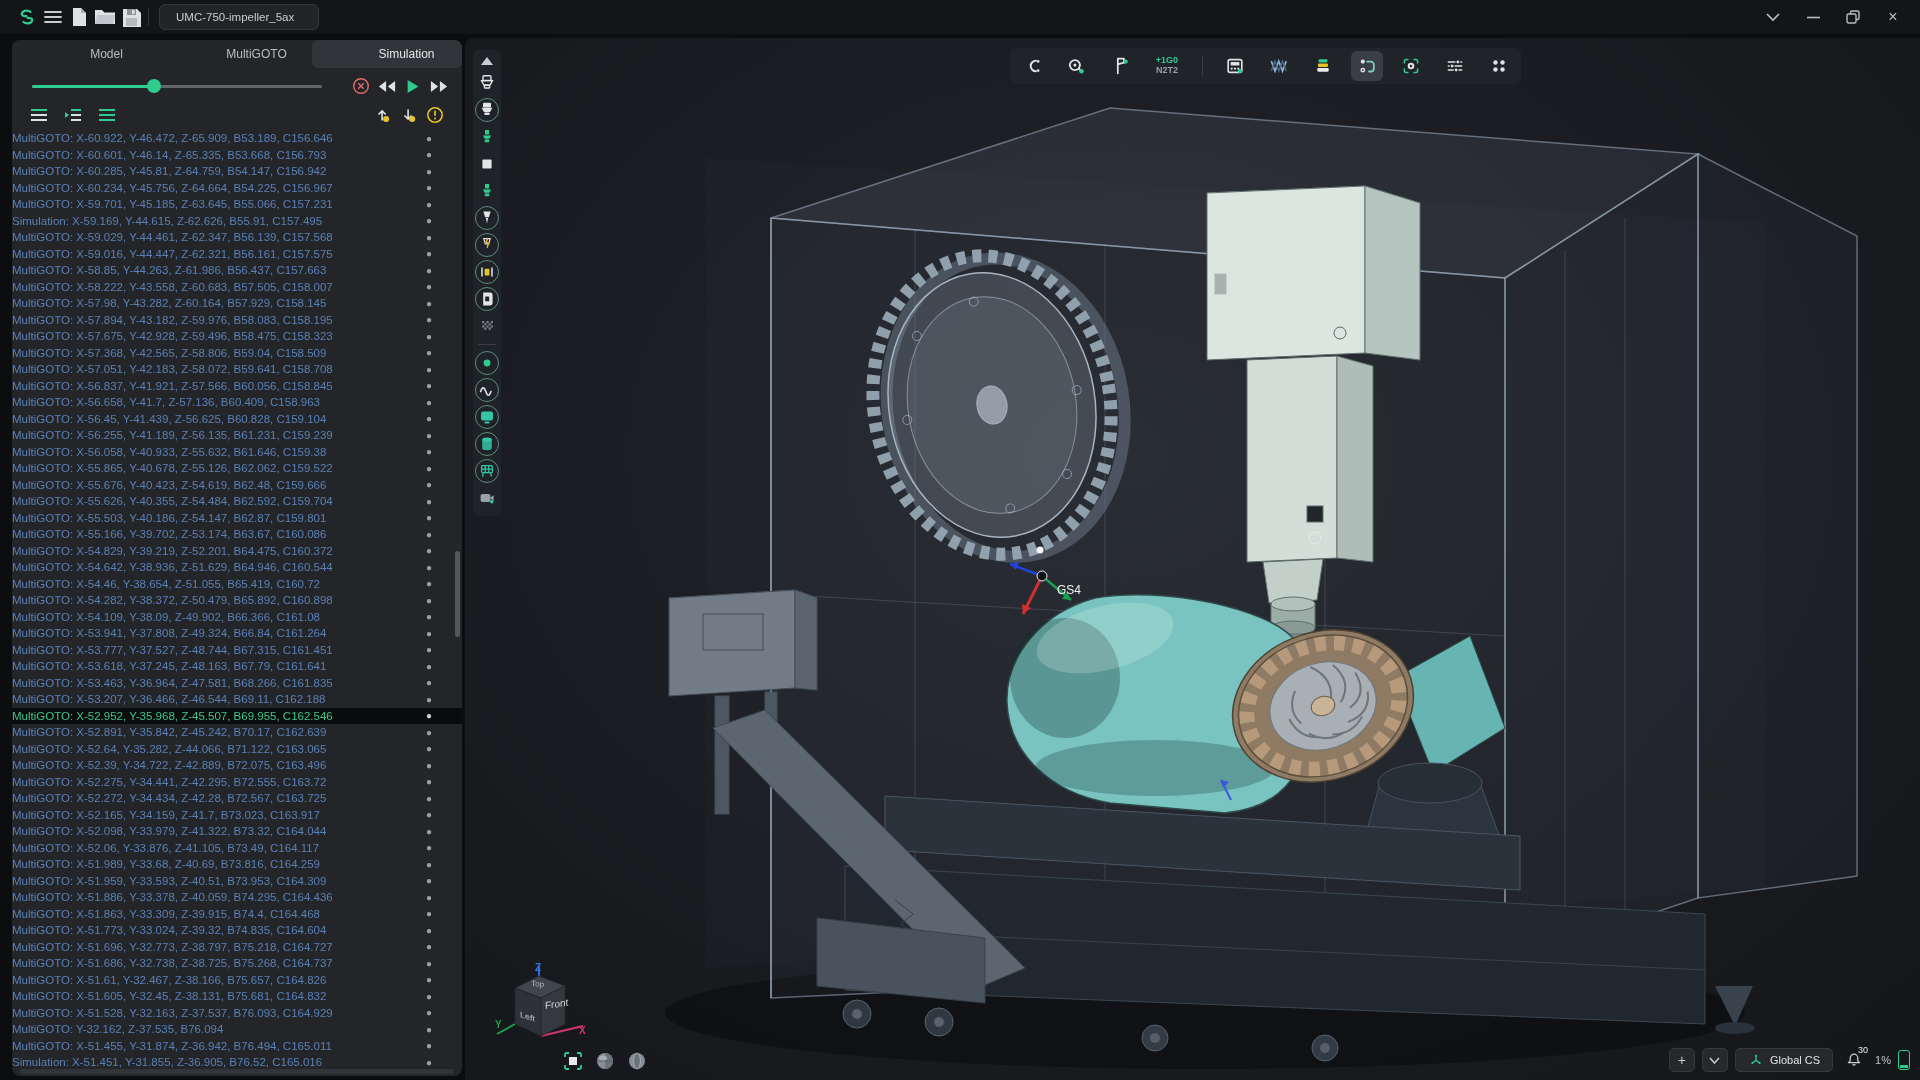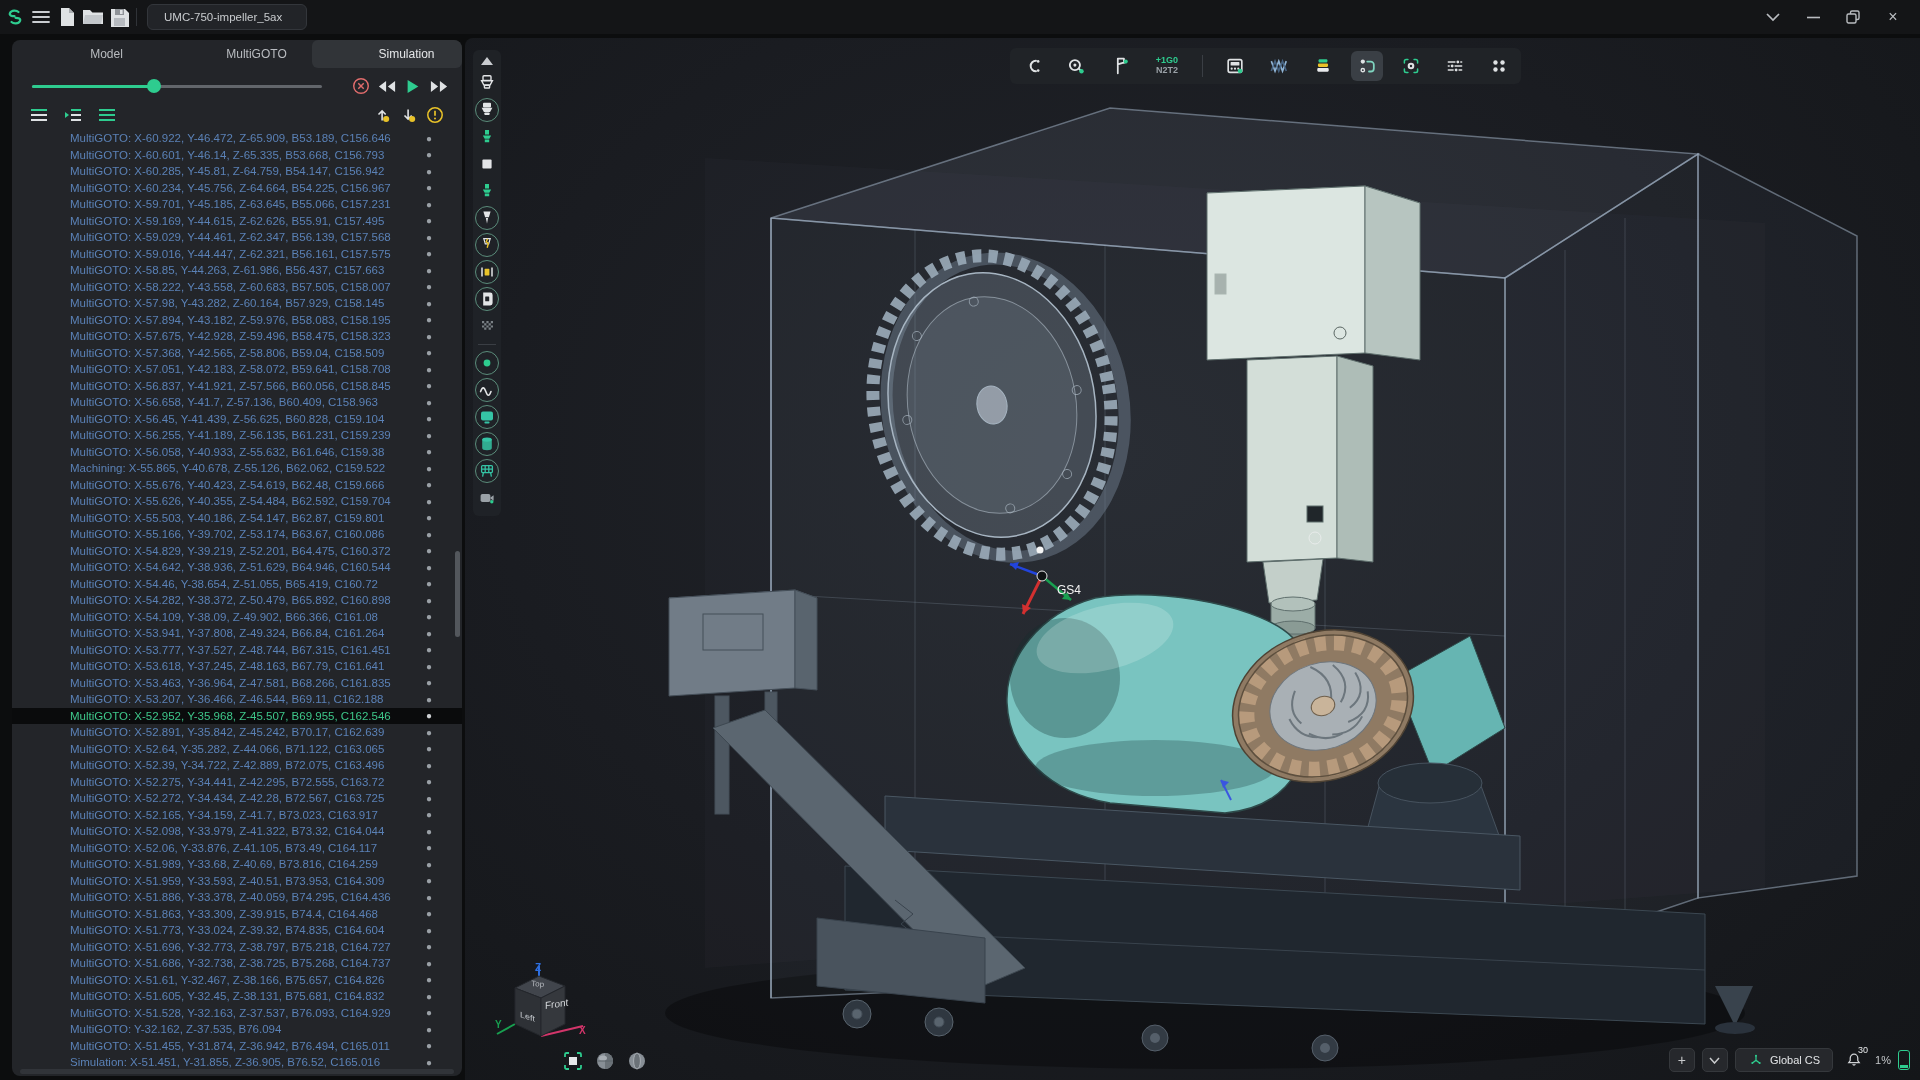--- a/index.html
+++ b/index.html
@@ -3,21 +3,21 @@
 <meta charset="utf-8">
 <style>
   * { margin:0; padding:0; box-sizing:border-box; }
   html,body { width:1920px; height:1080px; overflow:hidden; background:#0c0d0e;
               font-family:"Liberation Sans", sans-serif; }
   .stage { position:relative; width:1920px; height:1080px; background:#0c0d0e; }
 
   
   .titlebar { position:absolute; left:0; top:0; width:1920px; height:34px;
               background:#141517; display:flex; align-items:center; }
-  .tb-left { display:flex; align-items:center; padding-left:2px; }
+  .tb-left { display:flex; align-items:center; padding-left:14px; }
   .tb-icon { width:26px; height:24px; display:flex; align-items:center; justify-content:center; cursor:pointer; }
   .tb-sep { width:1px; height:18px; background:#303338; margin:0 4px; }
   .doc-pill { height:26px; min-width:160px; background:#222428; border:1px solid #33363b;
               border-radius:6px; color:#c9cccf; font-size:11.5px; display:flex; align-items:center;
               padding:0 16px; margin-left:6px; }
   .tb-right { margin-left:auto; display:flex; align-items:center; gap:6px; padding-right:10px; }
   .winbtn { width:34px; height:26px; display:flex; align-items:center; justify-content:center; color:#b9bcc0; }
 
   
   .panel { position:absolute; left:12px; top:40px; width:450px; height:1036px;
@@ -35,21 +35,21 @@
   .pbtn { width:26px; height:24px; display:flex; align-items:center; justify-content:center; cursor:pointer; }
   .listtoolsrow { position:absolute; left:0; top:62px; width:450px; height:26px; display:flex; align-items:center; }
   .ltool { width:26px; height:22px; display:flex; align-items:center; justify-content:center; cursor:pointer; margin-left:8px; }
   .ltool:first-child { margin-left:14px; }
   .listtoolsrow .gap { flex:1; }
   .etool { width:26px; height:22px; display:flex; align-items:center; justify-content:center; cursor:pointer; }
   .etool:last-child { margin-right:14px; }
 
   .goto-list { position:absolute; left:0; top:90px; width:450px; height:941px; overflow:hidden; }
   .grow { display:flex; align-items:center; height:16.5px; font-size:11.5px; color:#5a81b6;
-          padding-left:58px; padding-right:30px; cursor:pointer; white-space:nowrap; }
+          padding-right:30px; cursor:pointer; white-space:nowrap; }
   .grow .t { flex:1; overflow:hidden; }
   .grow .dot { color:#9aa0a6; font-size:10px; }
   .grow.selected { background:#0a0b0c; color:#3ec78a; }
   .grow.selected .dot { color:#cfd2d5; }
 
   .vscroll { position:absolute; right:2px; top:90px; width:5px; height:940px; }
   .vscroll .thumb { position:absolute; top:421px; height:86px; width:5px; background:#53575c; border-radius:3px; cursor:pointer; }
   .hscroll { position:absolute; left:8px; right:8px; bottom:2px; height:5px; background:#313439; border-radius:3px; cursor:pointer; }
 
   
@@ -392,21 +392,21 @@
         </div>
         <div class="grow">
           <span class="t">MultiGOTO: X-60.234, Y-45.756, Z-64.664, B54.225, C156.967</span>
           <span class="dot">●</span>
         </div>
         <div class="grow">
           <span class="t">MultiGOTO: X-59.701, Y-45.185, Z-63.645, B55.066, C157.231</span>
           <span class="dot">●</span>
         </div>
         <div class="grow">
-          <span class="t">MultiGOTO: X-59.169, Y-44.615, Z-62.626, B55.91, C157.495</span>
+          <span class="t">Simulation: X-59.169, Y-44.615, Z-62.626, B55.91, C157.495</span>
           <span class="dot">●</span>
         </div>
         <div class="grow">
           <span class="t">MultiGOTO: X-59.029, Y-44.461, Z-62.347, B56.139, C157.568</span>
           <span class="dot">●</span>
         </div>
         <div class="grow">
           <span class="t">MultiGOTO: X-59.016, Y-44.447, Z-62.321, B56.161, C157.575</span>
           <span class="dot">●</span>
         </div>
@@ -452,21 +452,21 @@
         </div>
         <div class="grow">
           <span class="t">MultiGOTO: X-56.255, Y-41.189, Z-56.135, B61.231, C159.239</span>
           <span class="dot">●</span>
         </div>
         <div class="grow">
           <span class="t">MultiGOTO: X-56.058, Y-40.933, Z-55.632, B61.646, C159.38</span>
           <span class="dot">●</span>
         </div>
         <div class="grow">
-          <span class="t">Machining: X-55.865, Y-40.678, Z-55.126, B62.062, C159.522</span>
+          <span class="t">MultiGOTO: X-55.865, Y-40.678, Z-55.126, B62.062, C159.522</span>
           <span class="dot">●</span>
         </div>
         <div class="grow">
           <span class="t">MultiGOTO: X-55.676, Y-40.423, Z-54.619, B62.48, C159.666</span>
           <span class="dot">●</span>
         </div>
         <div class="grow">
           <span class="t">MultiGOTO: X-55.626, Y-40.355, Z-54.484, B62.592, C159.704</span>
           <span class="dot">●</span>
         </div>

